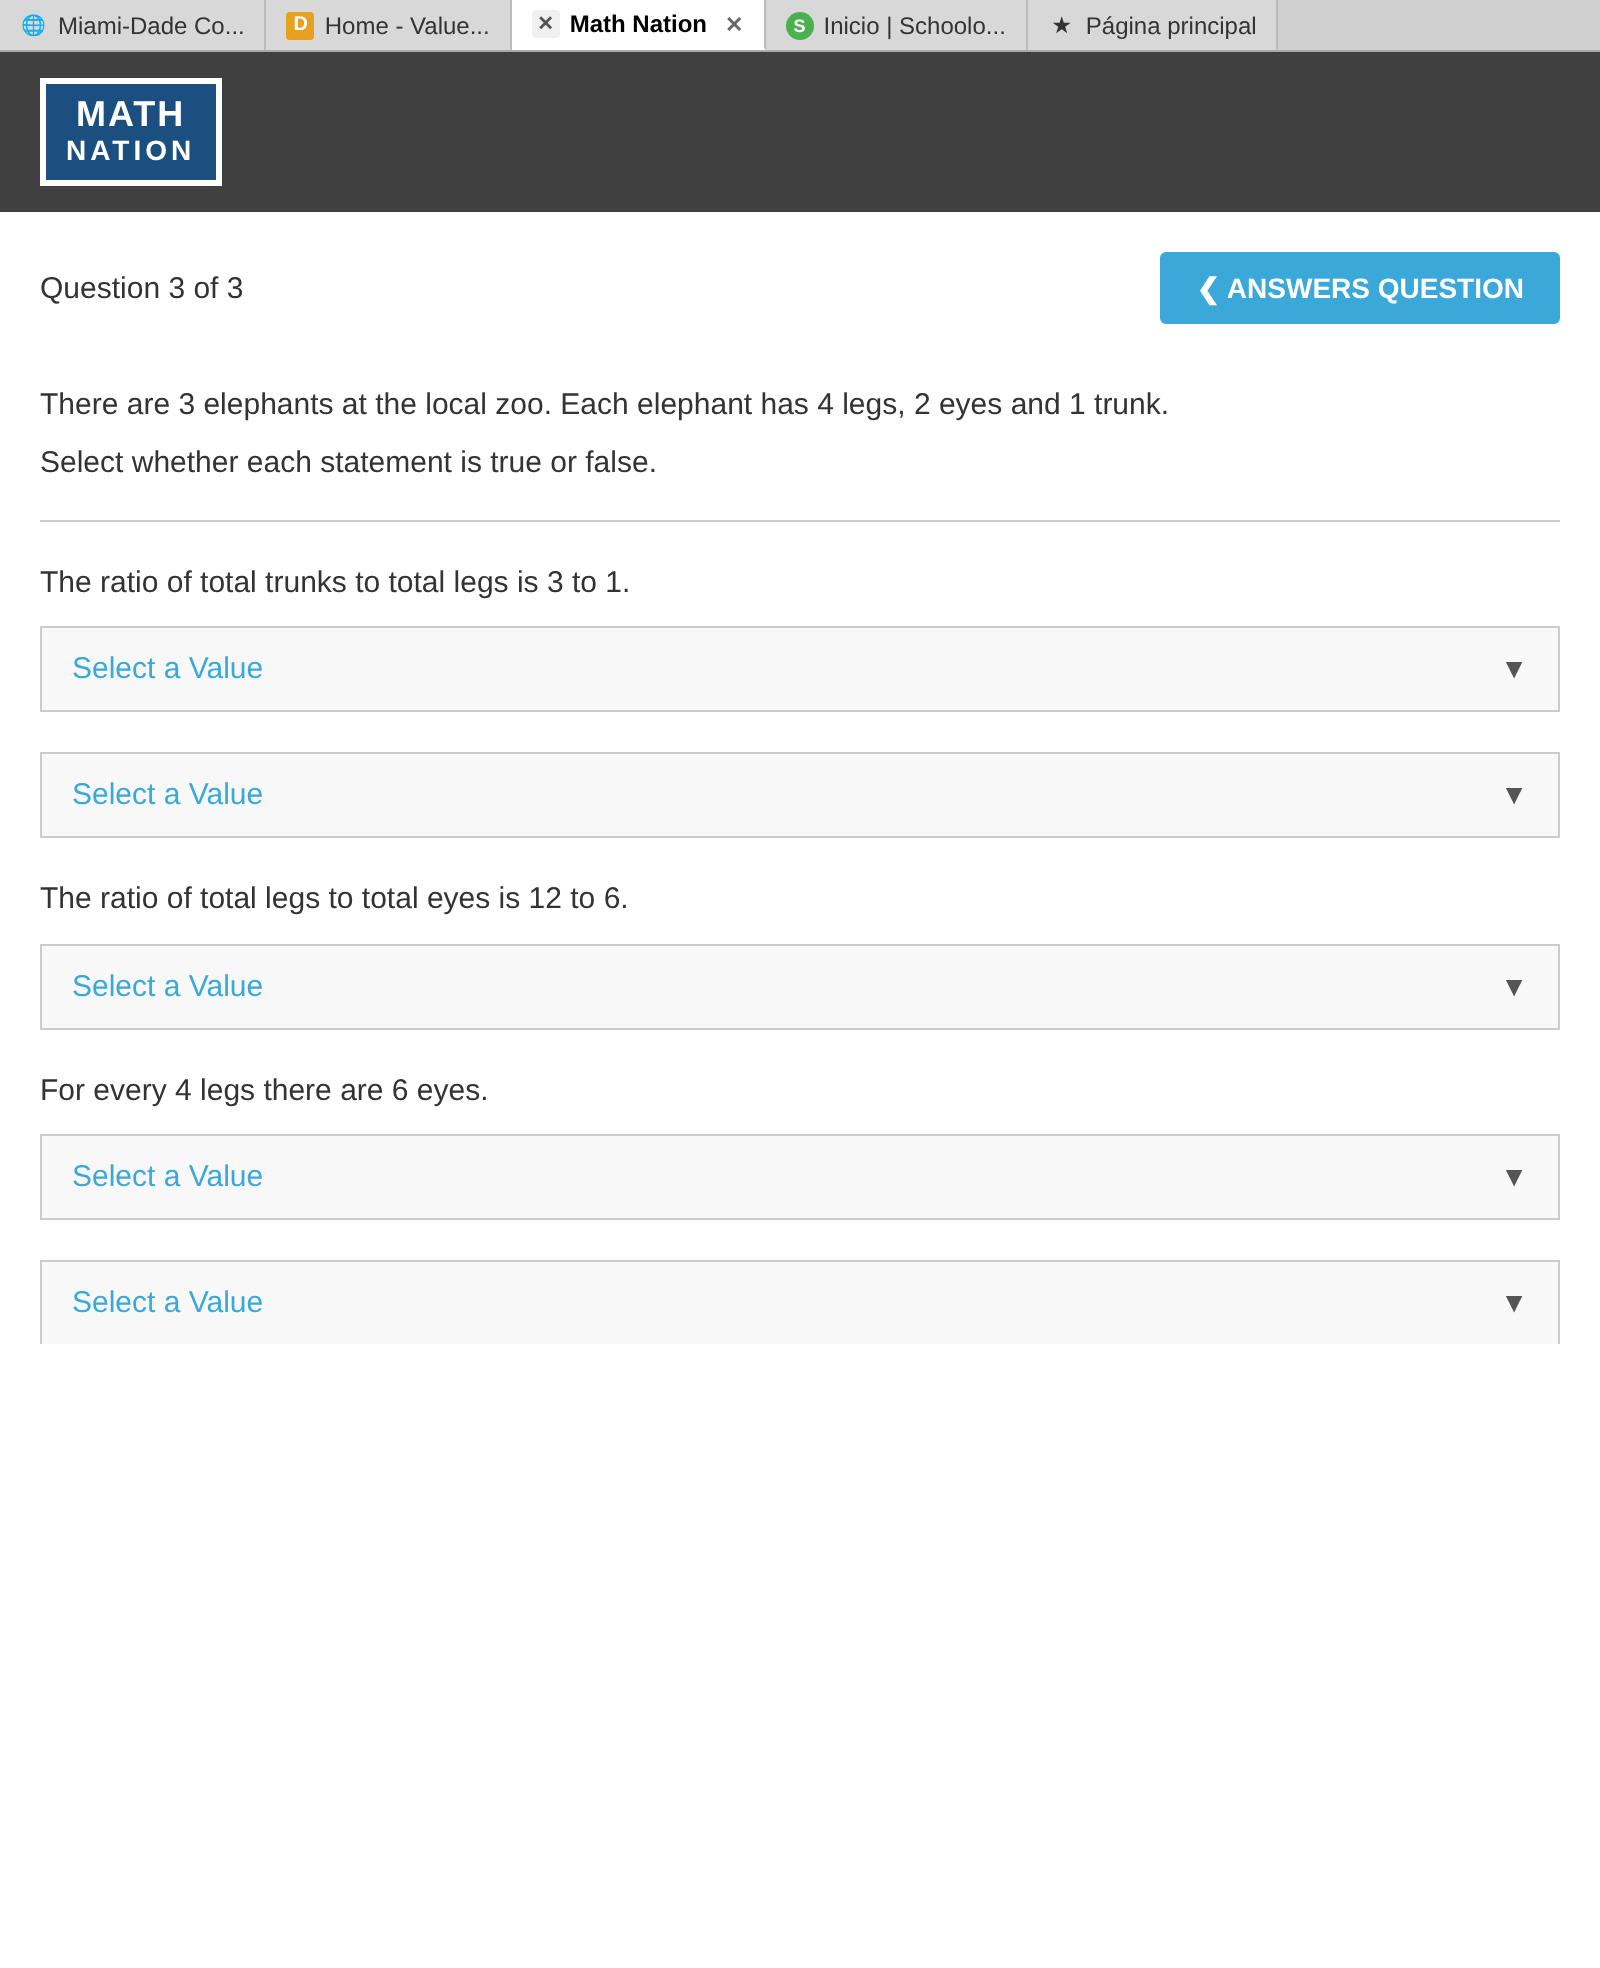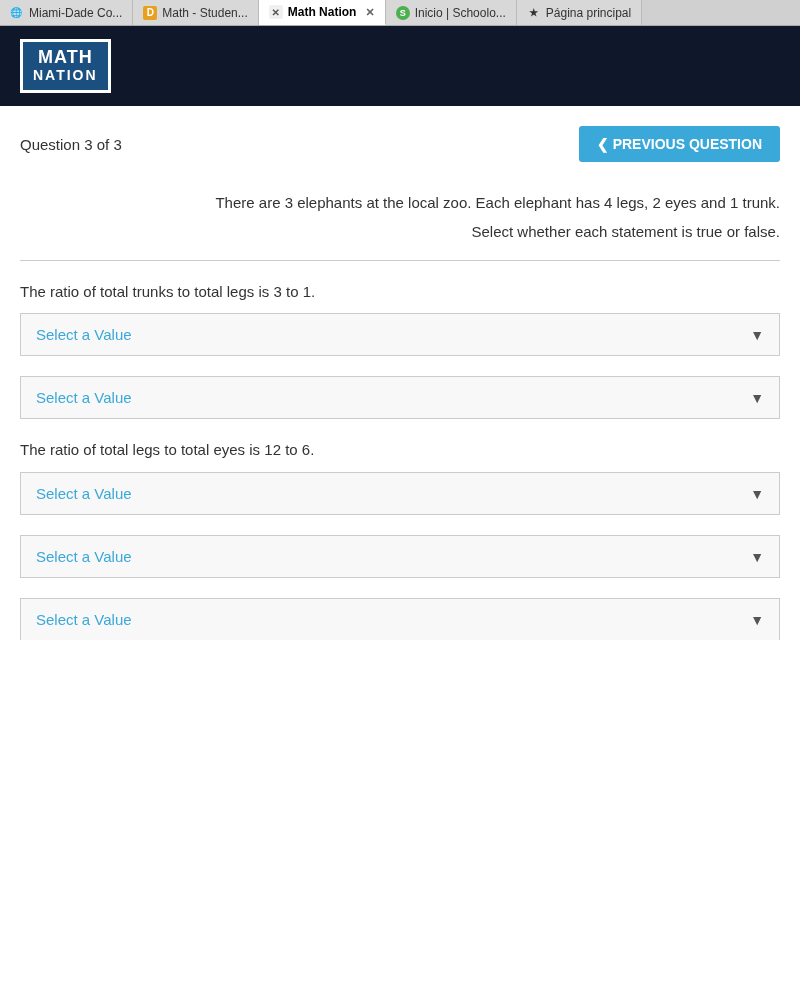--- a/index.html
+++ b/index.html
@@ -57,21 +57,21 @@
     }
 
     .tab-close {
       margin-left: 4px;
       color: #666;
       font-size: 11px;
     }
 
     
     .header {
-      background: #0f172a;
+      background: #404040;
       height: 80px;
       display: flex;
       align-items: center;
       padding: 0 20px;
     }
 
     .logo-box {
       background: #1a4f80;
       border: 3px solid #fff;
       padding: 6px 10px;
@@ -135,21 +135,20 @@
       border: none;
       padding: 10px 18px;
       font-size: 14px;
       cursor: pointer;
       font-weight: bold;
       border-radius: 3px;
     }
 
     
     .question-body {
-      text-align: right;
     }
 
     .question-text-main {
       font-size: 15px;
       margin-bottom: 8px;
       line-height: 1.5;
     }
 
     .question-text-sub {
       font-size: 15px;
@@ -180,42 +179,42 @@
     }
 
     .dropdown-display {
       width: 100%;
       border: 1px solid #ccc;
       background: #f8f8f8;
       padding: 12px 15px;
       font-size: 15px;
       color: #3aa8d8;
       display: flex;
-      align-items: flex-end;
+      align-items: flex-start;
       justify-content: space-between;
       cursor: pointer;
       user-select: none;
     }
 
     .dropdown-display .arrow {
       color: #555;
       font-size: 14px;
     }
   </style>
 </head>
 <body>
 
 <div class="tabs-bar">
   <div class="tab">
     <span class="tab-icon">🌐</span>
     <span>Miami-Dade Co...</span>
   </div>
   <div class="tab">
     <span class="tab-icon" style="background:#e8a020;color:#fff;border-radius:2px;padding:1px 3px;">D</span>
-    <span>Math - Studen...</span>
+    <span>Home - Value...</span>
   </div>
   <div class="tab active">
     <span class="tab-icon" style="background:#f0f0f0;border-radius:2px;color:#555;">✕</span>
     <span>Math Nation</span>
     <span class="tab-close">✕</span>
   </div>
   <div class="tab">
     <span class="tab-icon" style="background:#4caf50;color:#fff;border-radius:50%;width:14px;height:14px;font-size:9px;display:inline-flex;align-items:center;justify-content:center;">S</span>
     <span>Inicio | Schoolo...</span>
   </div>
@@ -230,21 +229,21 @@
     <span class="logo-text-math">MATH</span>
     <span class="logo-text-nation">NATION</span>
   </div>
 </div>
 
 <div class="main-content">
 
   <div class="question-header">
     <span class="question-label">Question 3 of 3</span>
     <div class="btn-row">
-      <button class="btn-prev">❮ PREVIOUS QUESTION</button>
+      <button class="btn-prev">❮ ANSWERS QUESTION</button>
     </div>
   </div>
 
   <div class="question-body">
     <p class="question-text-main">There are 3 elephants at the local zoo. Each elephant has 4 legs, 2 eyes and 1 trunk.</p>
     <p class="question-text-sub">Select whether each statement is true or false.</p>
   </div>
 
   <hr class="divider">
 
@@ -271,20 +270,21 @@
     <p class="statement-text">The ratio of total legs to total eyes is 12 to 6.</p>
     <div class="dropdown-wrapper">
       <div class="dropdown-display">
         <span>Select a Value</span>
         <span class="arrow">▼</span>
       </div>
     </div>
   </div>
 
   <div class="statement-block">
+    <p class="statement-text">For every 4 legs there are 6 eyes.</p>
     <div class="dropdown-wrapper">
       <div class="dropdown-display">
         <span>Select a Value</span>
         <span class="arrow">▼</span>
       </div>
     </div>
   </div>
 
   <div class="statement-block">
     <div class="dropdown-wrapper">

